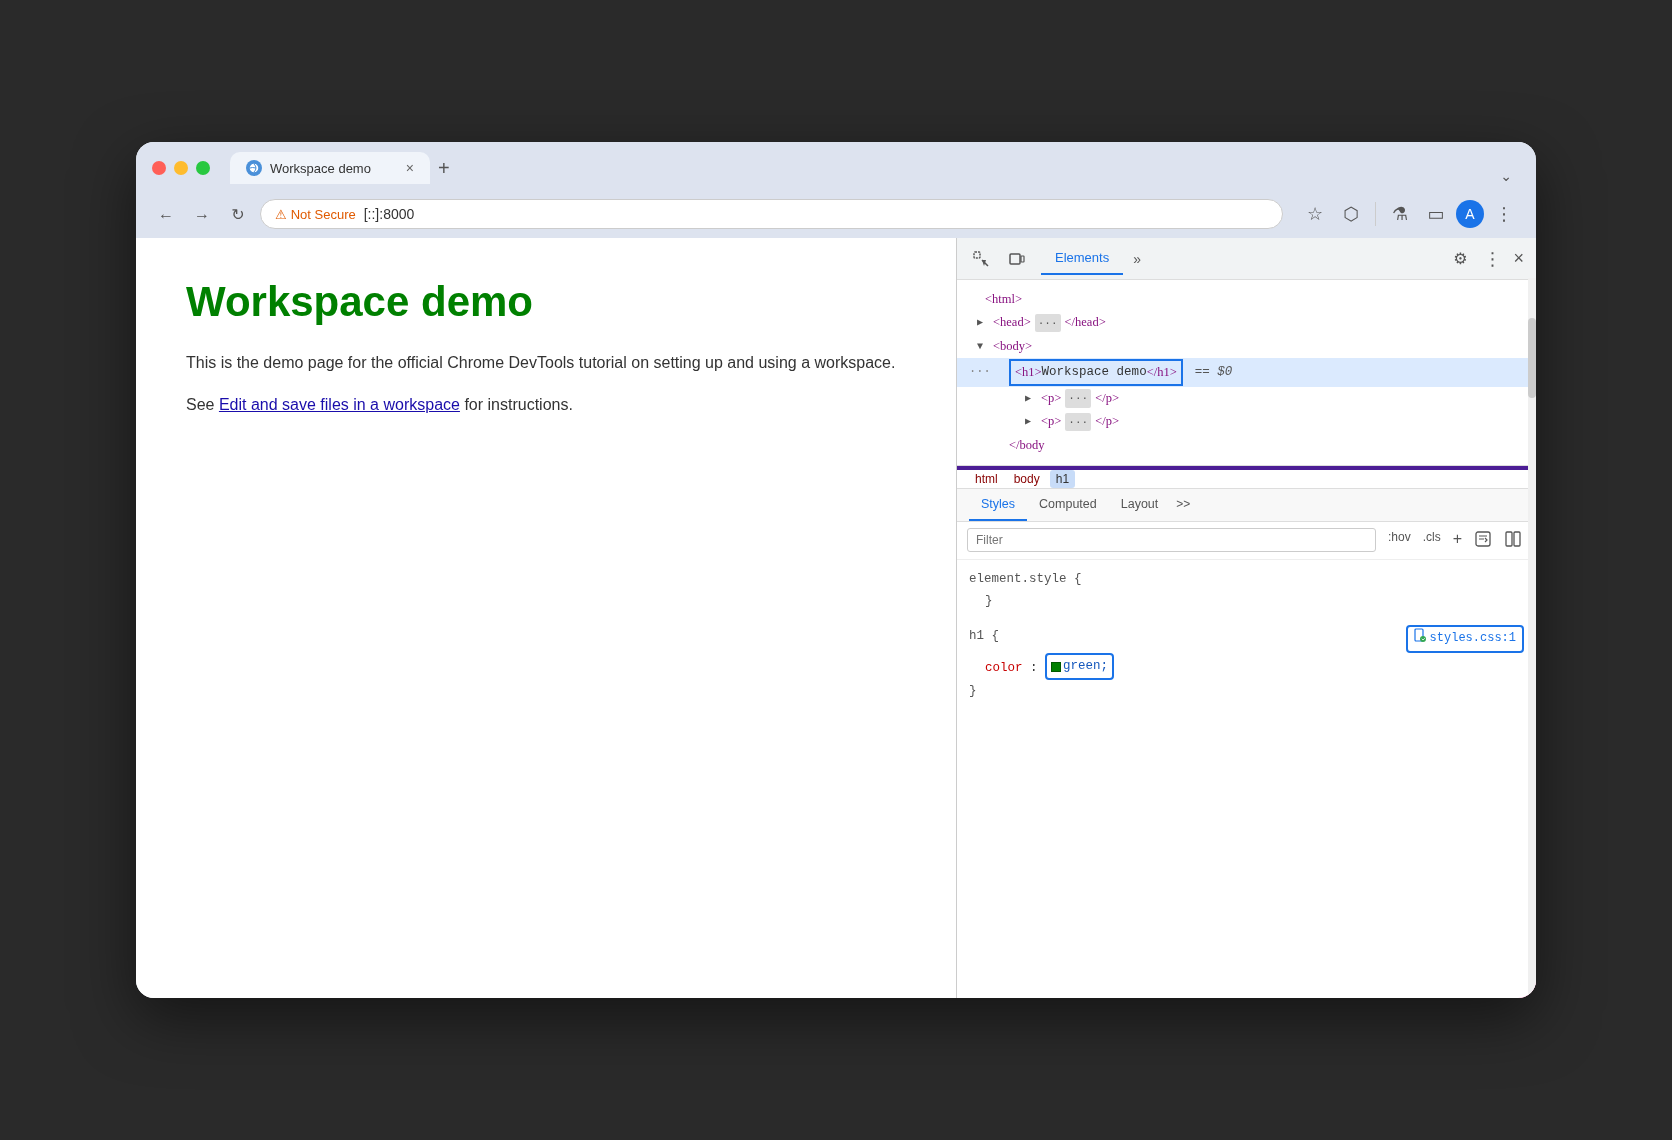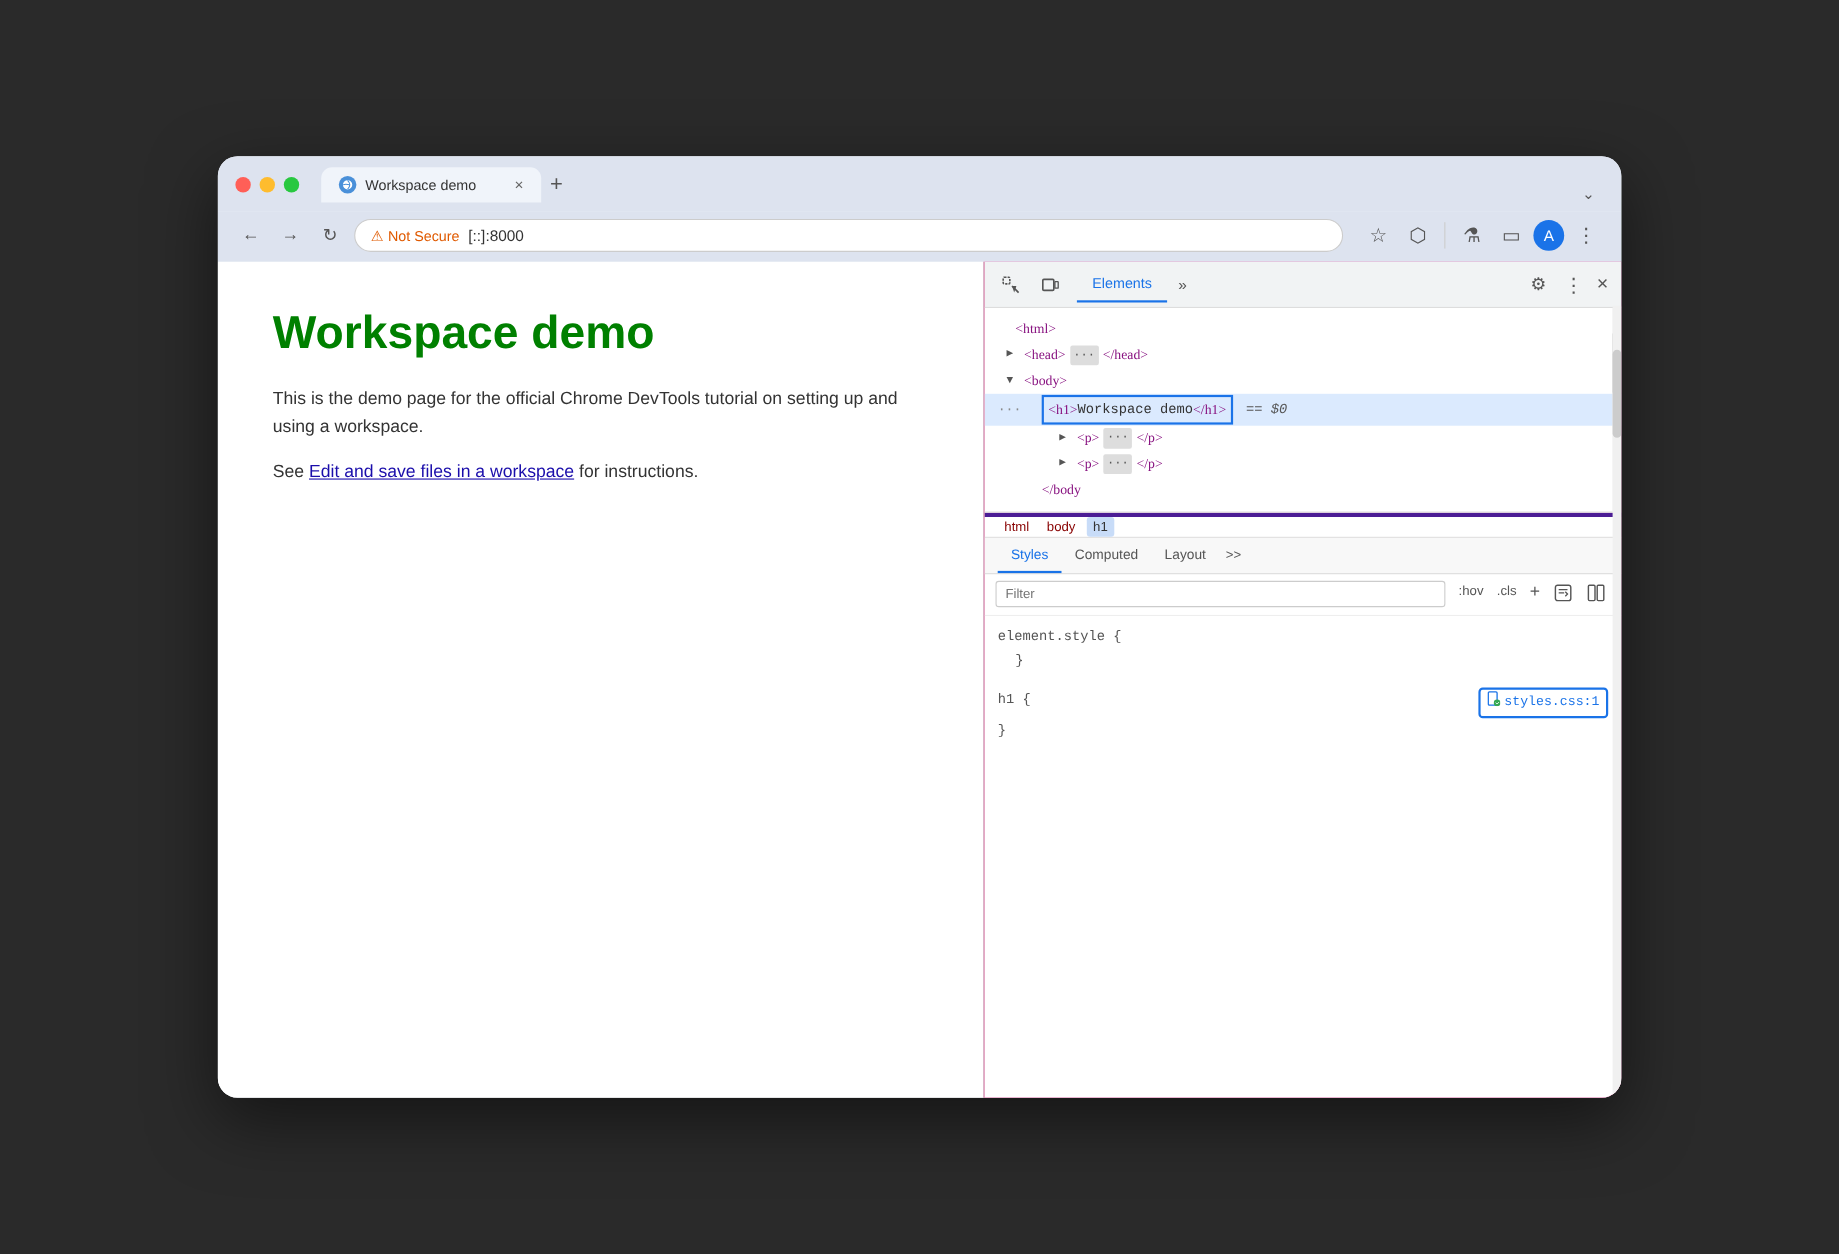--- a/index.html
+++ b/index.html
@@ -5,21 +5,21 @@
     * { box-sizing: border-box; margin: 0; padding: 0; }
     body {
       background: #2a2a2a;
       display: flex;
       justify-content: center;
       align-items: center;
       min-height: 100vh;
       font-family: -apple-system, BlinkMacSystemFont, 'Segoe UI', sans-serif;
     }
     .browser-window {
-      width: 1276px;
+      width: 1400px;
       background: #f0f4fa;
       border-radius: 18px;
       box-shadow: 0 20px 60px rgba(0,0,0,0.5);
       overflow: hidden;
     }
     
     .title-bar {
       background: #dde3ef;
       padding: 10px 16px 0 16px;
       display: flex;
@@ -667,20 +667,28 @@
                   <svg width="12" height="14" viewBox="0 0 12 14" fill="none">
                     <rect x="1" y="1" width="8" height="12" rx="1" stroke="#1a73e8" stroke-width="1.2"></rect>
                     <circle cx="9" cy="11" r="3" fill="#34a853"></circle>
                     <path d="M8 11l1 1 1.5-1.5" stroke="white" stroke-width="0.8" stroke-linecap="round"></path>
                   </svg>
                 </span>
                 <span style="color:#1a73e8;font-size:12px;">styles.css:1</span>
               </div>
             </div>
 
+            <div class="styles-indent">
+              <span class="styles-prop-name">color</span>
+              <span style="color:#333;">: </span>
+              <span class="green-value-highlight">
+                <span class="color-swatch"></span>
+                <span class="styles-prop-value" style="color:#1558bd;">green;</span>
+              </span>
+            </div>
 
             <div>
               <span style="color:#555;">}</span>
             </div>
           </div>
 
         </div>
       </div>
 
       <div style="position:absolute;right:0;top:40px;width:8px;height:calc(100% - 40px);background:#f0f0f0;z-index:10;">

